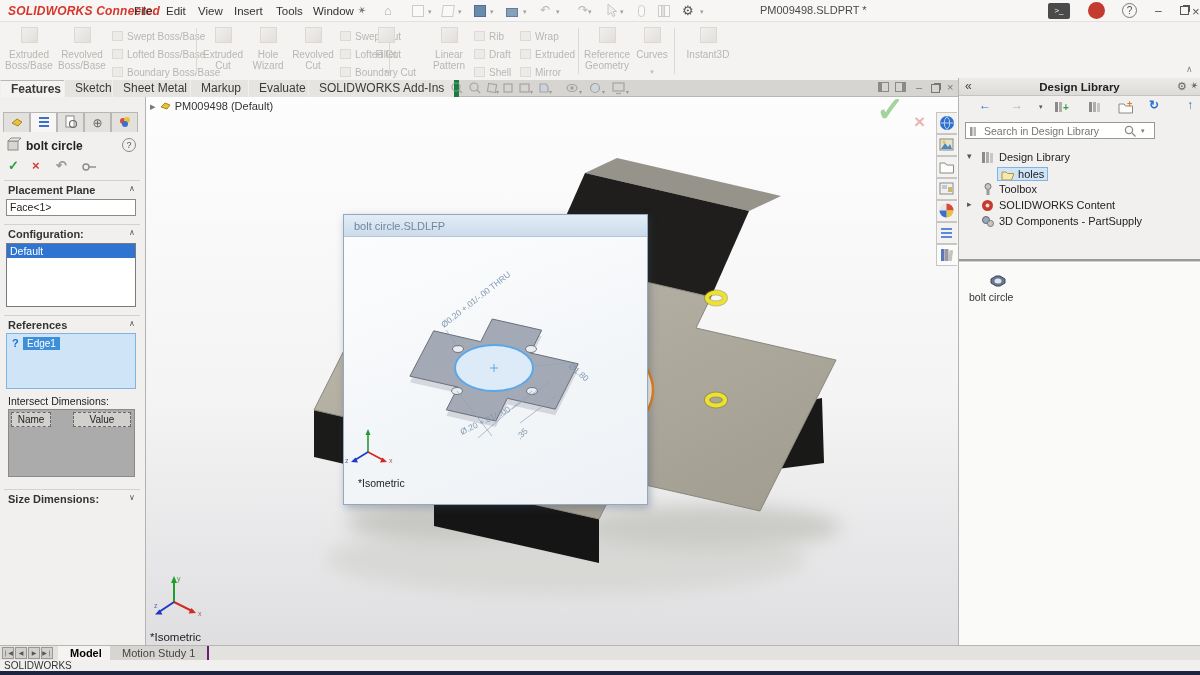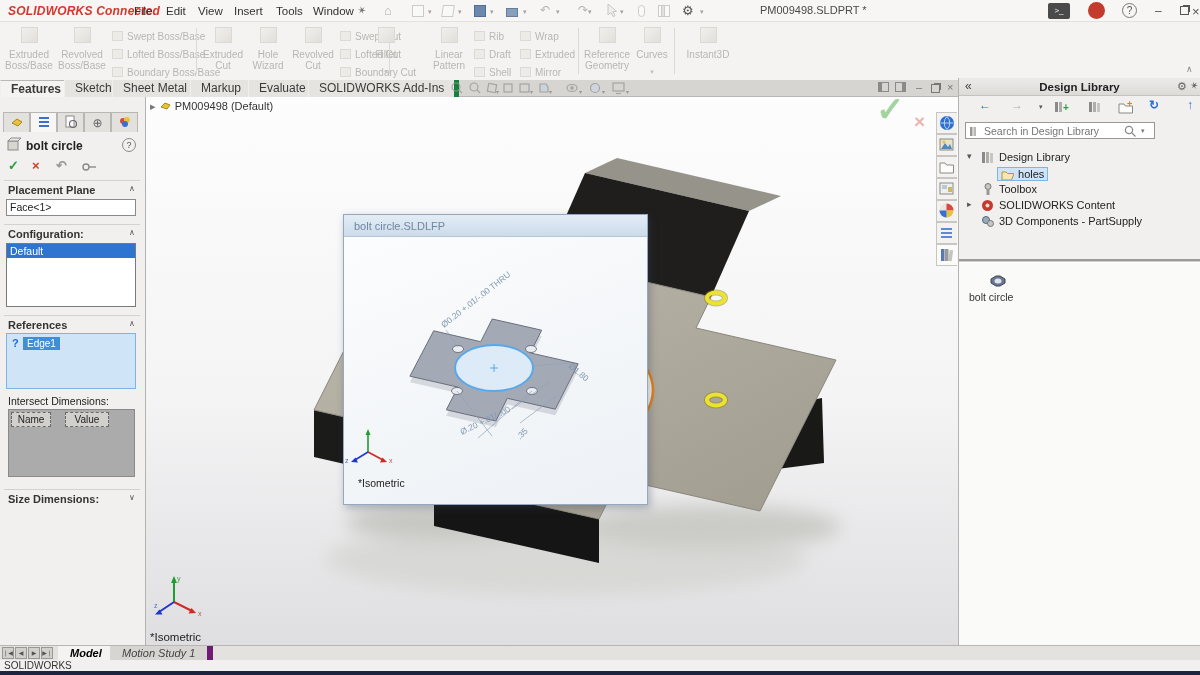--- a/index.html
+++ b/index.html
@@ -82,22 +82,22 @@
   .tree-row { left:6px; height:16px; font-size:11px; color:#222; }
   .tree-lbl { position:absolute; top:1px; white-space:nowrap; }
   .sel-chip { background:#cfe4f7; border:1px solid #7fb4e4; padding:0 3px; }
   .dl-split { left:0; top:181px; width:241px; height:4px; border-top:2px solid #9c9a97; border-bottom:1px solid #fff; background:#cfcdca; }
   .dl-items { left:0; top:185px; width:241px; height:382px; background:#fafaf9; }
 
   
   #bottom-tabs { left:0; top:645px; width:1200px; height:15px; background:#e4e2df; border-top:1px solid #b8b6b3; }
   .nav-btn { top:1px; width:12px; height:12px; background:#d2d0cd; border:1px solid #9a9895; font-size:6px; color:#555; text-align:center; line-height:11px; }
   .sheet-tab { top:0; height:15px; font-size:11px; line-height:14px; padding:0 12px; }
-  .sheet-tab.active { background:#f4f3f2; font-weight:bold; border-right:1px solid #b8b6b3;font-style:italic; }
-  .sheet-tab.idle { background:#d7d5d2; color:#444; border-right:6px solid #701a75;font-style:italic; }
+  .sheet-tab.active { background:#f4f3f2; font-weight:bold; border-right:1px solid #b8b6b3; }
+  .sheet-tab.idle { background:#d7d5d2; color:#444; border-right:2px solid #701a75; }
   #statusbar { left:0; top:660px; width:1200px; height:11px; background:#f1f0ee; font-size:10px; color:#333; line-height:11px; padding-left:4px; }
   #navstrip { left:0; top:671px; width:1200px; height:4px; background:#1c2440; }
 
   svg text { font-family:"Liberation Sans",sans-serif; }
 </style>
 </head>
 <body>
 
 <div id="stage">
 
@@ -273,21 +273,21 @@
     <span class="abs pm-sec" style="top:222px">References</span>
     <span class="abs pm-chev" style="top:222px">∧</span>
     <div class="abs pm-refbox" style="top:236px">
       <span class="abs ref-q">?</span>
       <span class="abs ref-chip">Edge1</span>
     </div>
 
     <span class="abs pm-plain" style="top:298px">Intersect Dimensions:</span>
     <div class="abs loc-table" style="top:312px">
       <div class="abs loc-th" style="left:2px;width:40px">Name</div>
-      <div class="abs loc-th" style="left:56px;width:44px">Value</div>
+      <div class="abs loc-th" style="left:64px;width:58px">Value</div>
     </div>
 
     <div class="abs pm-hr" style="top:392px"></div>
     <span class="abs pm-sec" style="top:396px">Size Dimensions:</span>
     <span class="abs pm-chev" style="top:396px">∨</span>
   </div>
 
   <div id="viewport" class="abs">
 
     <svg class="abs" style="left:0;top:0" width="812" height="548" viewBox="0 0 812 548">

